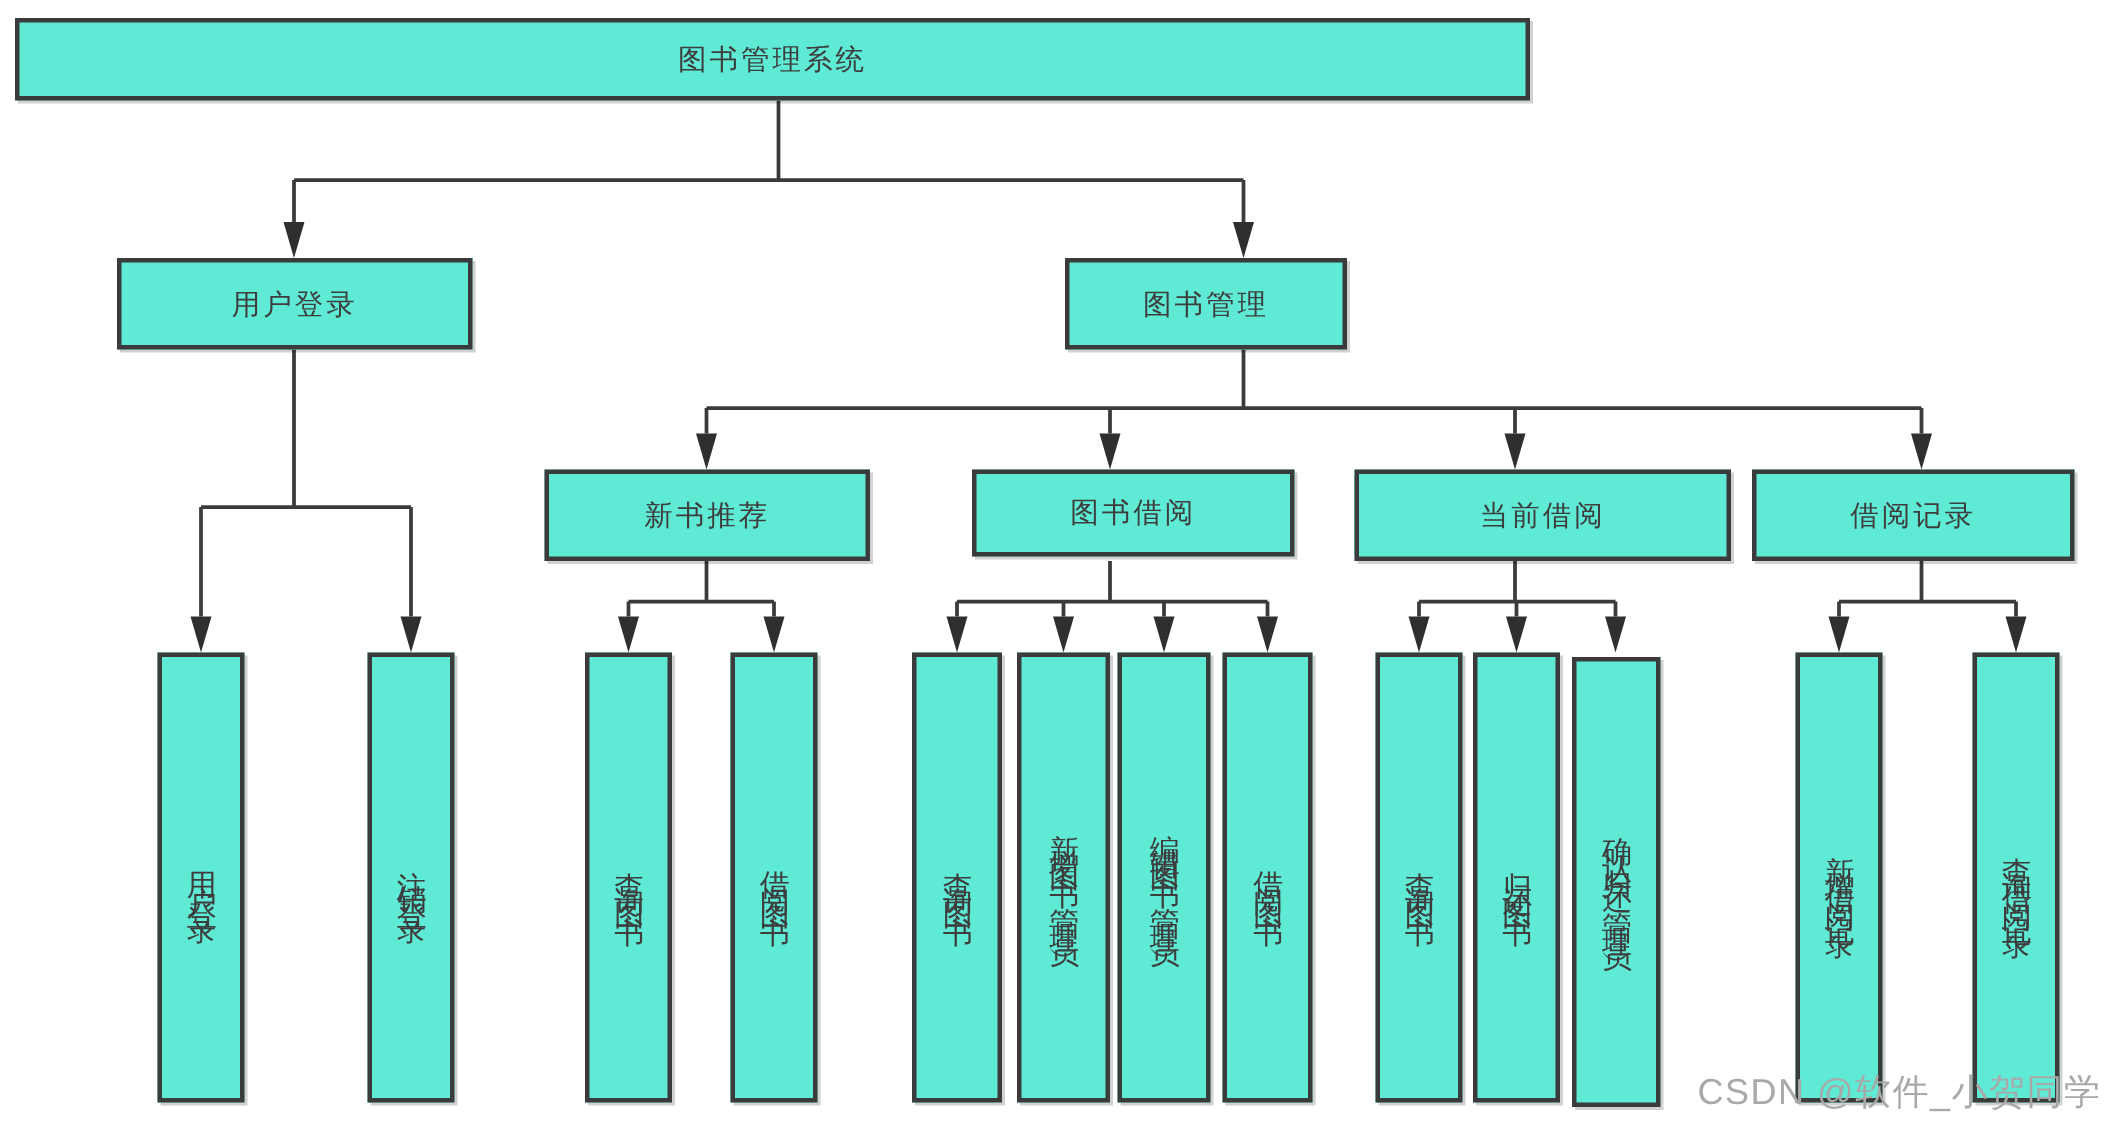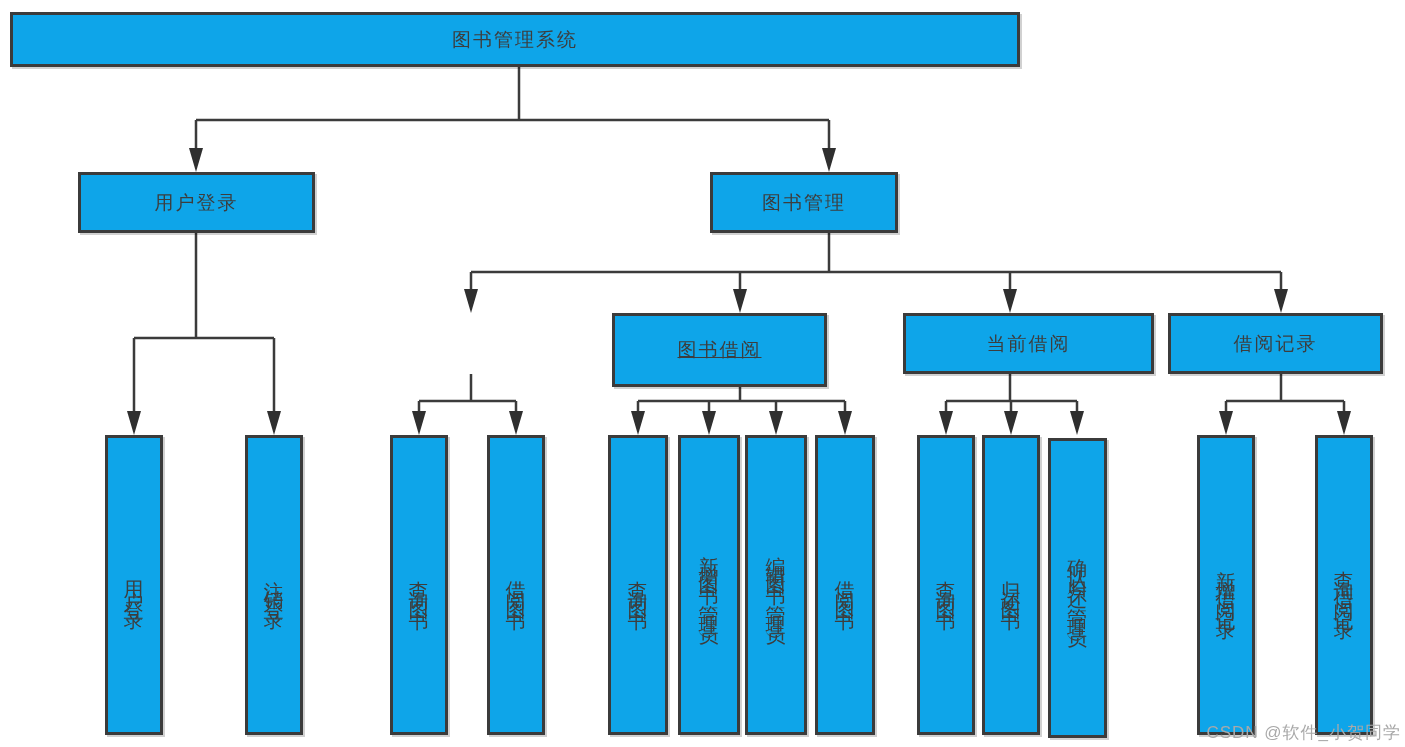--- a/index.html
+++ b/index.html
@@ -2,35 +2,35 @@
 <html><head>
 <meta charset="utf-8">
 <style>
   html,body{margin:0;padding:0;background:#ffffff;}
   body{font-family:"Liberation Sans","DejaVu Sans",sans-serif;}
   .stage{
     position:relative;width:1405px;height:747px;background:#ffffff;overflow:hidden;
   }
   .wires{position:absolute;left:0;top:0;width:1405px;height:747px;}
   .node{
-    position:absolute;background:#0ea5e9;border:3px solid #3b3b3b;
+    position:absolute;background:#5eead4;border:3px solid #3b3b3b;
     box-shadow:2px 2px 0 rgba(0,0,0,0.18);
     display:flex;align-items:center;justify-content:center;
     color:#3d3d3d;box-sizing:border-box;
   }
   .hnode{font-size:19px;letter-spacing:2px;white-space:nowrap;}
   .root{font-size:19px;}
   .vnode span{
     writing-mode:vertical-rl;text-orientation:mixed;
     font-size:20px;letter-spacing:10px;line-height:1;
     white-space:nowrap;
   }
   .watermark{
     position:absolute;right:4px;bottom:3px;
-    color:#a9a9a9;font-size:17px;letter-spacing:1px;white-space:nowrap;
+    color:#a9a9a9;font-size:24px;letter-spacing:1px;white-space:nowrap;
   }
 </style>
 </head>
 <body>
 
 <div class="stage">
 
   <svg class="wires" viewBox="0 0 1405 747" xmlns="http://www.w3.org/2000/svg">
     <g stroke="#3b3b3b" stroke-width="2.5" fill="none">
 
@@ -76,21 +76,22 @@
       <polygon points="1219,411 1233,411 1226,435"></polygon>
       <polygon points="1337,411 1351,411 1344,435"></polygon>
     </g>
   </svg>
 
   <div class="node hnode root" style="left:10px;top:12px;width:1010px;height:55px;">图书管理系统</div>
 
   <div class="node hnode" style="left:78px;top:172px;width:237px;height:61px;">用户登录</div>
   <div class="node hnode" style="left:710px;top:172px;width:188px;height:61px;">图书管理</div>
 
-  <div class="node hnode" style="left:612px;top:313px;width:215px;height:74px;text-decoration:underline;">图书借阅</div>
+  <div class="node hnode" style="left:363px;top:313px;width:217px;height:61px;">新书推荐</div>
+  <div class="node hnode" style="left:648px;top:313px;width:215px;height:58px;">图书借阅</div>
   <div class="node hnode" style="left:903px;top:313px;width:251px;height:61px;">当前借阅</div>
   <div class="node hnode" style="left:1168px;top:313px;width:215px;height:61px;">借阅记录</div>
 
   <div class="node vnode" style="left:105px;top:435px;width:58px;height:300px;">
     <span>用户登录</span>
   </div>
   <div class="node vnode" style="left:245px;top:435px;width:58px;height:300px;">
     <span>注销登录</span>
   </div>
 

